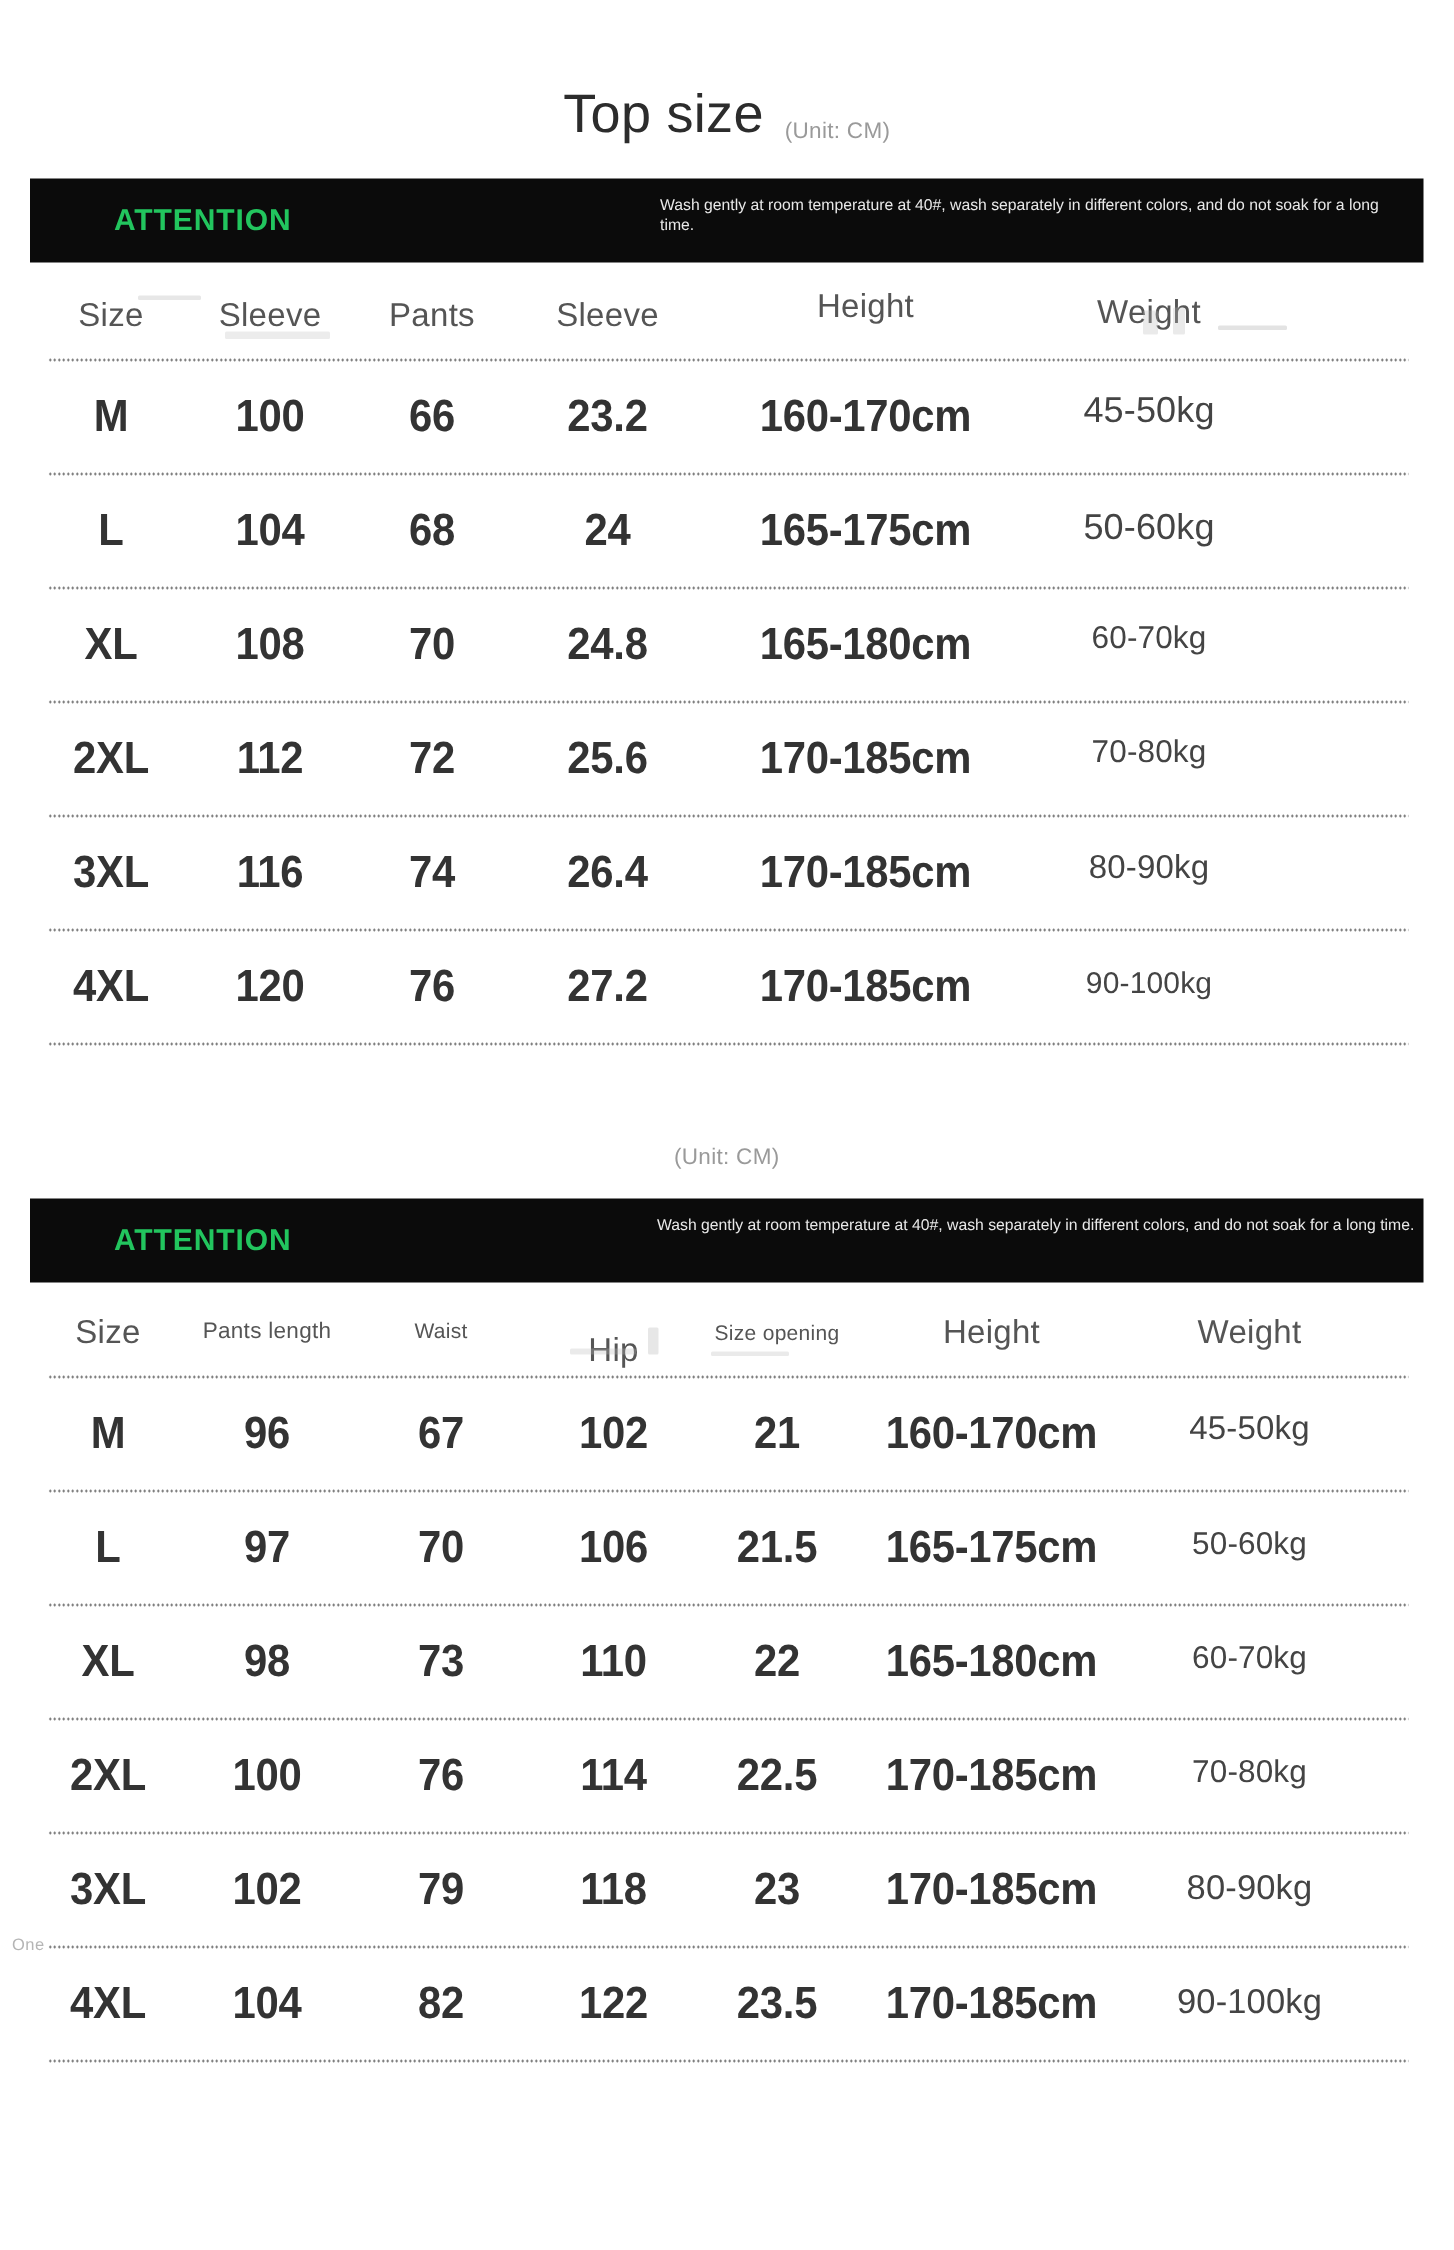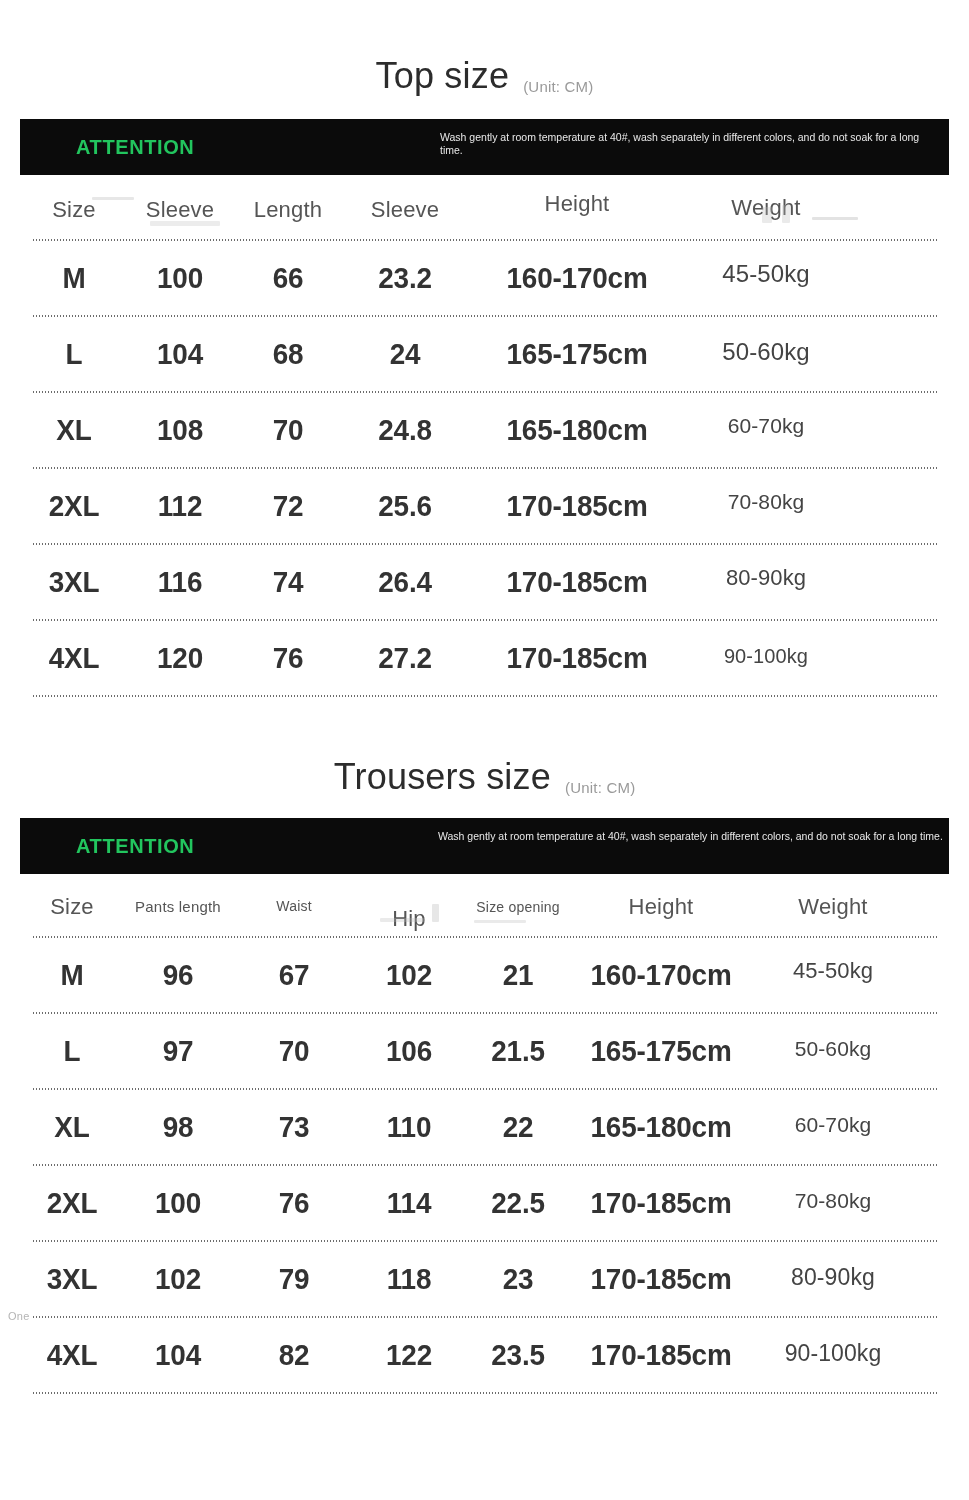--- a/index.html
+++ b/index.html
@@ -168,21 +168,21 @@
     <div class="attention-bar">
       <span class="attention-label">ATTENTION</span>
       <span class="attention-note top-note">Wash gently at room temperature at 40#, wash separately in different colors, and do not soak for a long time.</span>
     </div>
 
     <div class="size-table" style="margin-top:6px;">
 
       <div class="trow hrow">
         <div class="cell hcell" style="width:104px;">Size</div>
         <div class="cell hcell" style="width:108px;">Sleeve</div>
-        <div class="cell hcell" style="width:108px;">Length</div>
+        <div class="cell hcell" style="width:108px;">Pants</div>
         <div class="cell hcell" style="width:126px;">Sleeve</div>
         <div class="cell hcell" style="width:218px;position:relative;top:-6px;">Height</div>
         <div class="cell hcell" style="width:160px;position:relative;top:-2px;">Weight</div>
 
         <div class="smudge" style="left:70px;top:16px;width:42px;height:3px;"></div>
         <div class="smudge" style="left:128px;top:40px;width:70px;height:5px;opacity:.28;"></div>
         <div class="smudge" style="left:740px;top:26px;width:10px;height:16px;opacity:.3;"></div>
         <div class="smudge" style="left:760px;top:24px;width:8px;height:18px;opacity:.3;"></div>
         <div class="smudge" style="left:790px;top:36px;width:46px;height:3px;opacity:.4;"></div>
       </div>
@@ -247,21 +247,20 @@
         <div class="cell dcell plain" style="width:160px;font-size:20px;position:relative;top:-2px;">90-100kg</div>
       </div>
       <div class="dotline"></div>
 
     </div>
   </div>
 
   <div style="padding-top:62px;">
 
     <div class="title-row">
-      <span class="section-title">Trousers size</span>
       <span class="unit-note">(Unit: CM)</span>
     </div>
 
     <div style="height:23px"></div>
 
     <div class="attention-bar">
       <span class="attention-label">ATTENTION</span>
       <span class="attention-note bottom-note">Wash gently at room temperature at 40#, wash separately in different colors, and do not soak for a long time.</span>
     </div>
 

